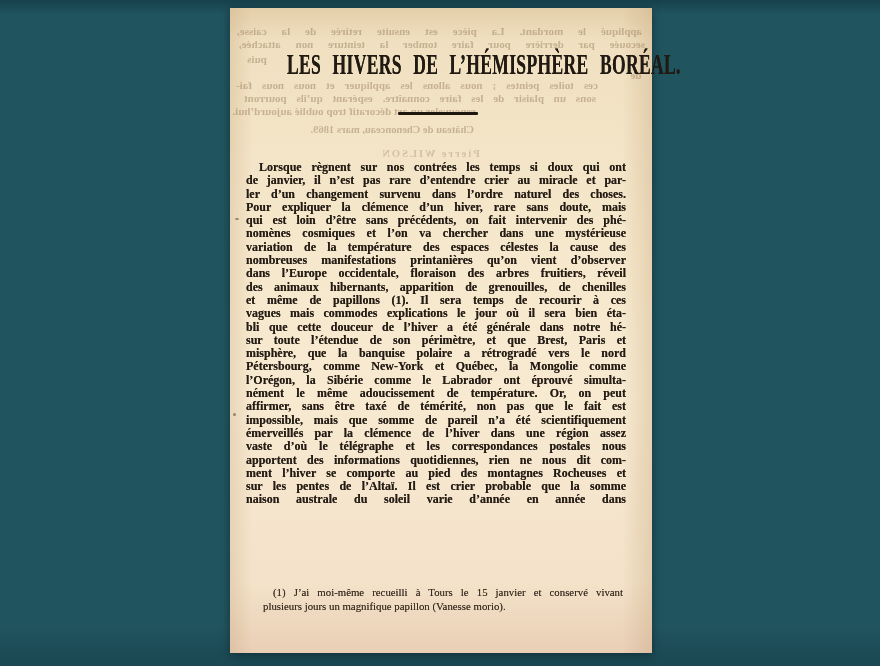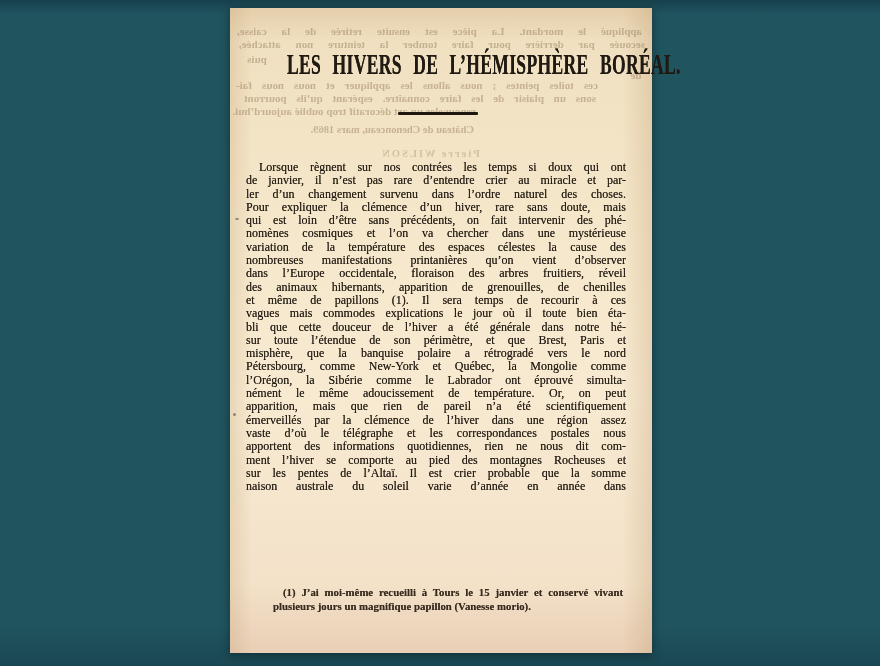--- a/index.html
+++ b/index.html
@@ -41,29 +41,29 @@
   .title{
     position:absolute;top:41px;left:0;width:422px;margin:0;text-align:center;
     font-size:24px;line-height:30px;font-weight:bold;color:#211a12;
     white-space:nowrap;letter-spacing:.5px;word-spacing:9px;
     transform:scale(.73,1.22);
     text-shadow:0 0 .5px rgba(30,22,12,.85);
   }
   .rule{position:absolute;top:104px;left:168px;width:80px;height:3px;background:#1d1710;border-radius:1px;}
   .body{position:absolute;top:153px;left:16px;width:380px;}
   .body-line{
-    font-size:12px;line-height:13.3px;height:13.3px;font-weight:normal;color:var(--ink);
+    font-size:12px;line-height:13.3px;height:13.3px;font-weight:bold;color:var(--ink);
     white-space:nowrap;text-align:justify;text-align-last:justify;
     text-shadow:0 0 .4px rgba(36,28,20,.7);
   }
   .body-line:first-child{text-indent:13px;}
   .footnote{position:absolute;top:577px;left:33px;width:360px;}
   .fn-line{
-    font-size:10.8px;line-height:14px;font-weight:bold;color:#362a1e;
-    white-space:nowrap;text-shadow:0 0 .3px rgba(40,30,20,.6);margin-left:10px;
+    font-size:10.8px;line-height:14px;font-weight:normal;color:#362a1e;
+    white-space:nowrap;text-shadow:0 0 .3px rgba(40,30,20,.6);
   }
   .fn-line:first-child{text-indent:10px;text-align:justify;text-align-last:justify;}
   
   .speck{position:absolute;background:rgba(80,60,45,.55);border-radius:50%;}
   .speck.s1{left:5px;top:210px;width:4px;height:2px;}
   .speck.s2{left:3px;top:405px;width:3px;height:3px;}
 </style>
 </head>
 <body>
 
@@ -91,28 +91,29 @@
         <div class="body-line">de janvier, il n’est pas rare d’entendre crier au miracle et par-</div>
         <div class="body-line">ler d’un changement survenu dans l’ordre naturel des choses.</div>
         <div class="body-line">Pour expliquer la clémence d’un hiver, rare sans doute, mais</div>
         <div class="body-line">qui est loin d’être sans précédents, on fait intervenir des phé-</div>
         <div class="body-line">nomènes cosmiques et l’on va chercher dans une mystérieuse</div>
         <div class="body-line">variation de la température des espaces célestes la cause des</div>
         <div class="body-line">nombreuses manifestations printanières qu’on vient d’observer</div>
         <div class="body-line">dans l’Europe occidentale, floraison des arbres fruitiers, réveil</div>
         <div class="body-line">des animaux hibernants, apparition de grenouilles, de chenilles</div>
         <div class="body-line">et même de papillons (1). Il sera temps de recourir à ces</div>
-        <div class="body-line">vagues mais commodes explications le jour où il toute bien éta-</div>
+        <div class="body-line">vagues mais commodes explications le jour où il sera bien éta-</div>
         <div class="body-line">bli que cette douceur de l’hiver a été générale dans notre hé-</div>
         <div class="body-line">sur toute l’étendue de son périmètre, et que Brest, Paris et</div>
         <div class="body-line">misphère, que la banquise polaire a rétrogradé vers le nord</div>
         <div class="body-line">Pétersbourg, comme New-York et Québec, la Mongolie comme</div>
         <div class="body-line">l’Orégon, la Sibérie comme le Labrador ont éprouvé simulta-</div>
         <div class="body-line">nément le même adoucissement de température. Or, on peut</div>
-        <div class="body-line">apparition, mais que rien de pareil n’a été scientifiquement</div>
+        <div class="body-line">affirmer, sans être taxé de témérité, non pas que le fait est</div>
+        <div class="body-line">impossible, mais que somme de pareil n’a été scientifiquement</div>
         <div class="body-line">émerveillés par la clémence de l’hiver dans une région assez</div>
         <div class="body-line">vaste d’où le télégraphe et les correspondances postales nous</div>
         <div class="body-line">apportent des informations quotidiennes, rien ne nous dit com-</div>
         <div class="body-line">ment l’hiver se comporte au pied des montagnes Rocheuses et</div>
         <div class="body-line">sur les pentes de l’Altaï. Il est crier probable que la somme</div>
         <div class="body-line">naison australe du soleil varie d’année en année dans</div>
       </div>
 
     <div class="footnote">
         <div class="fn-line">(1) J’ai moi-même recueilli à Tours le 15 janvier et conservé vivant</div>

